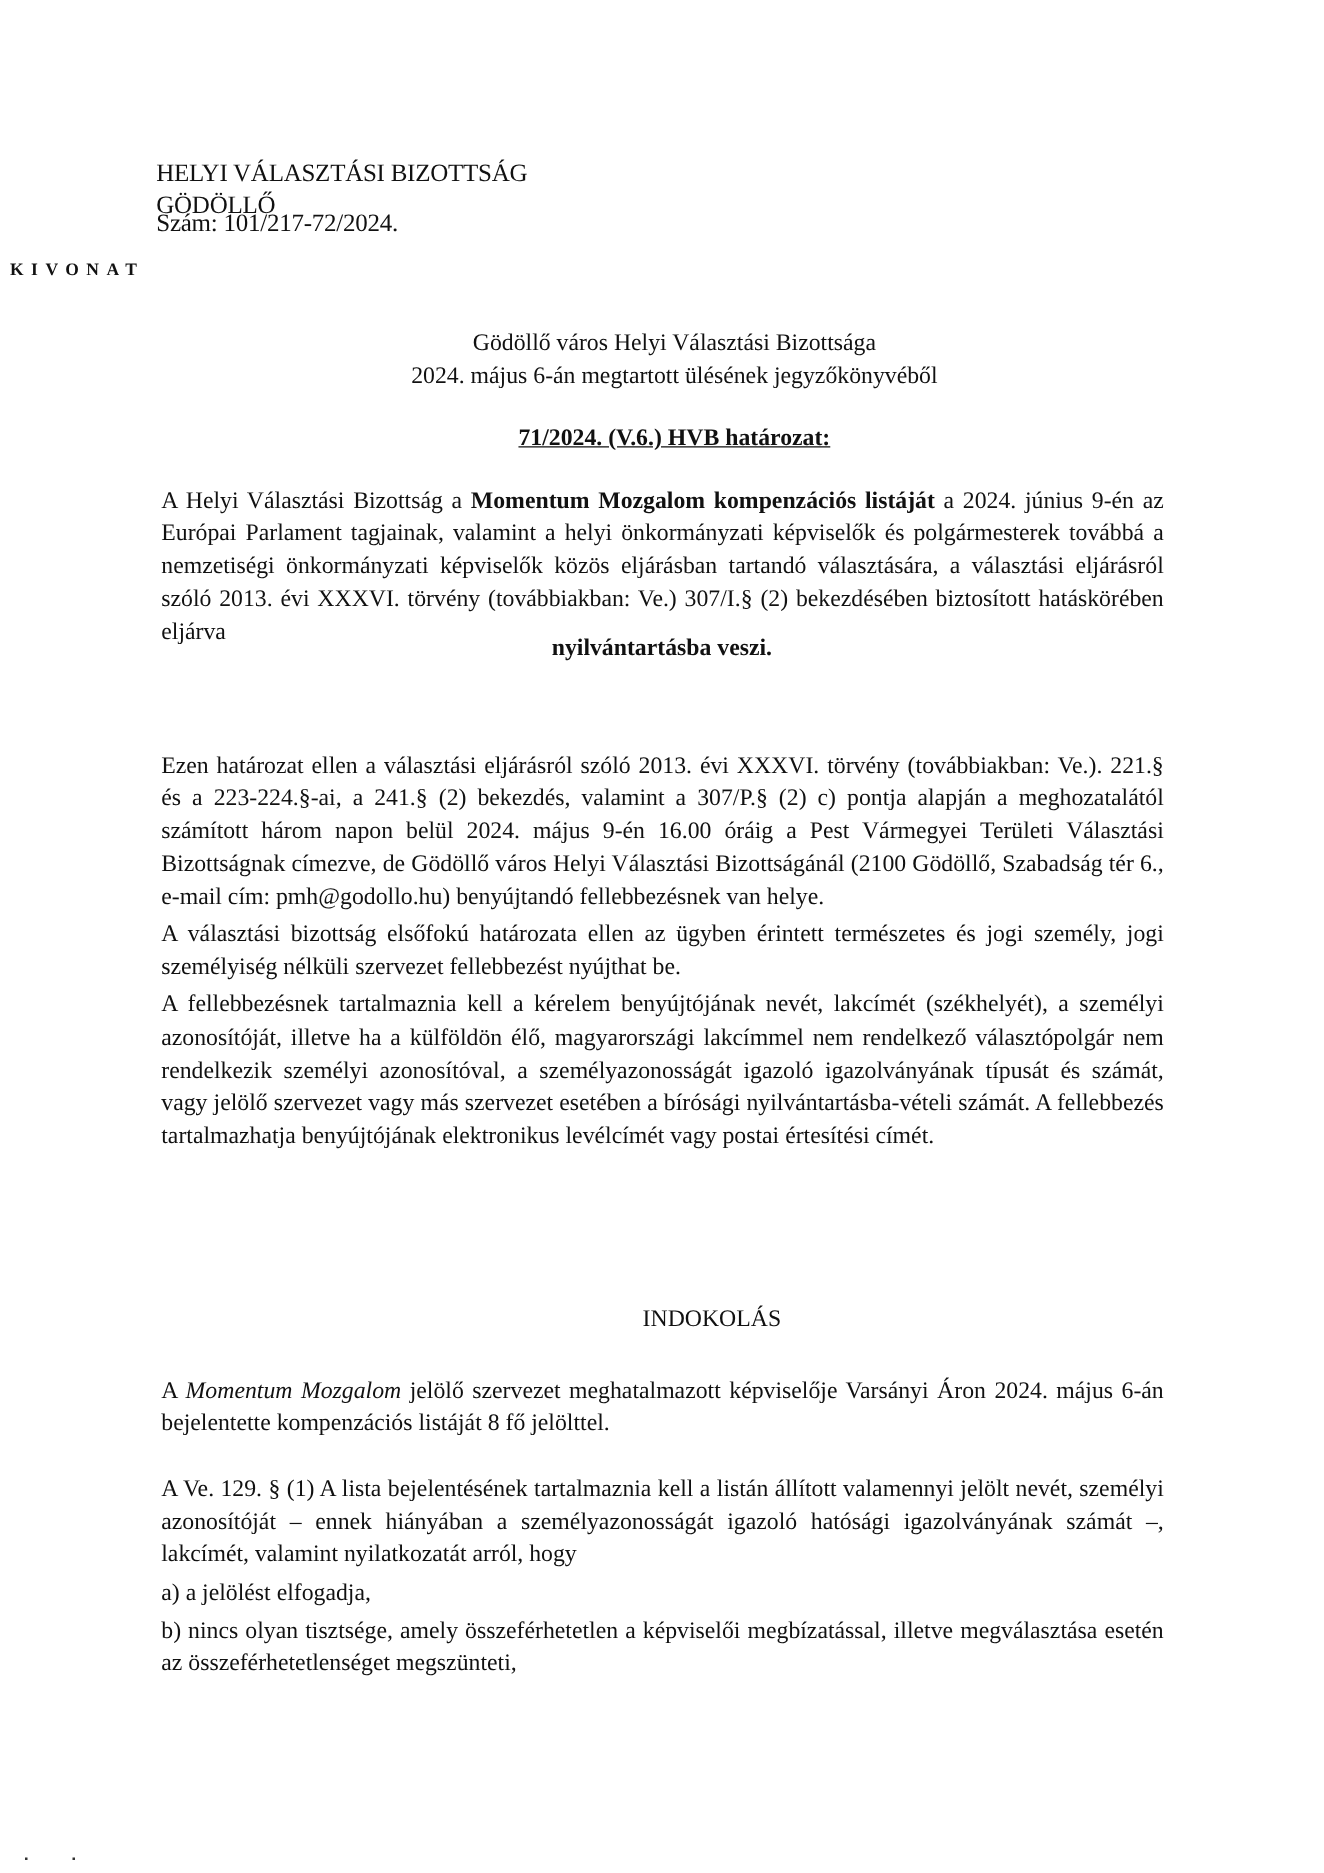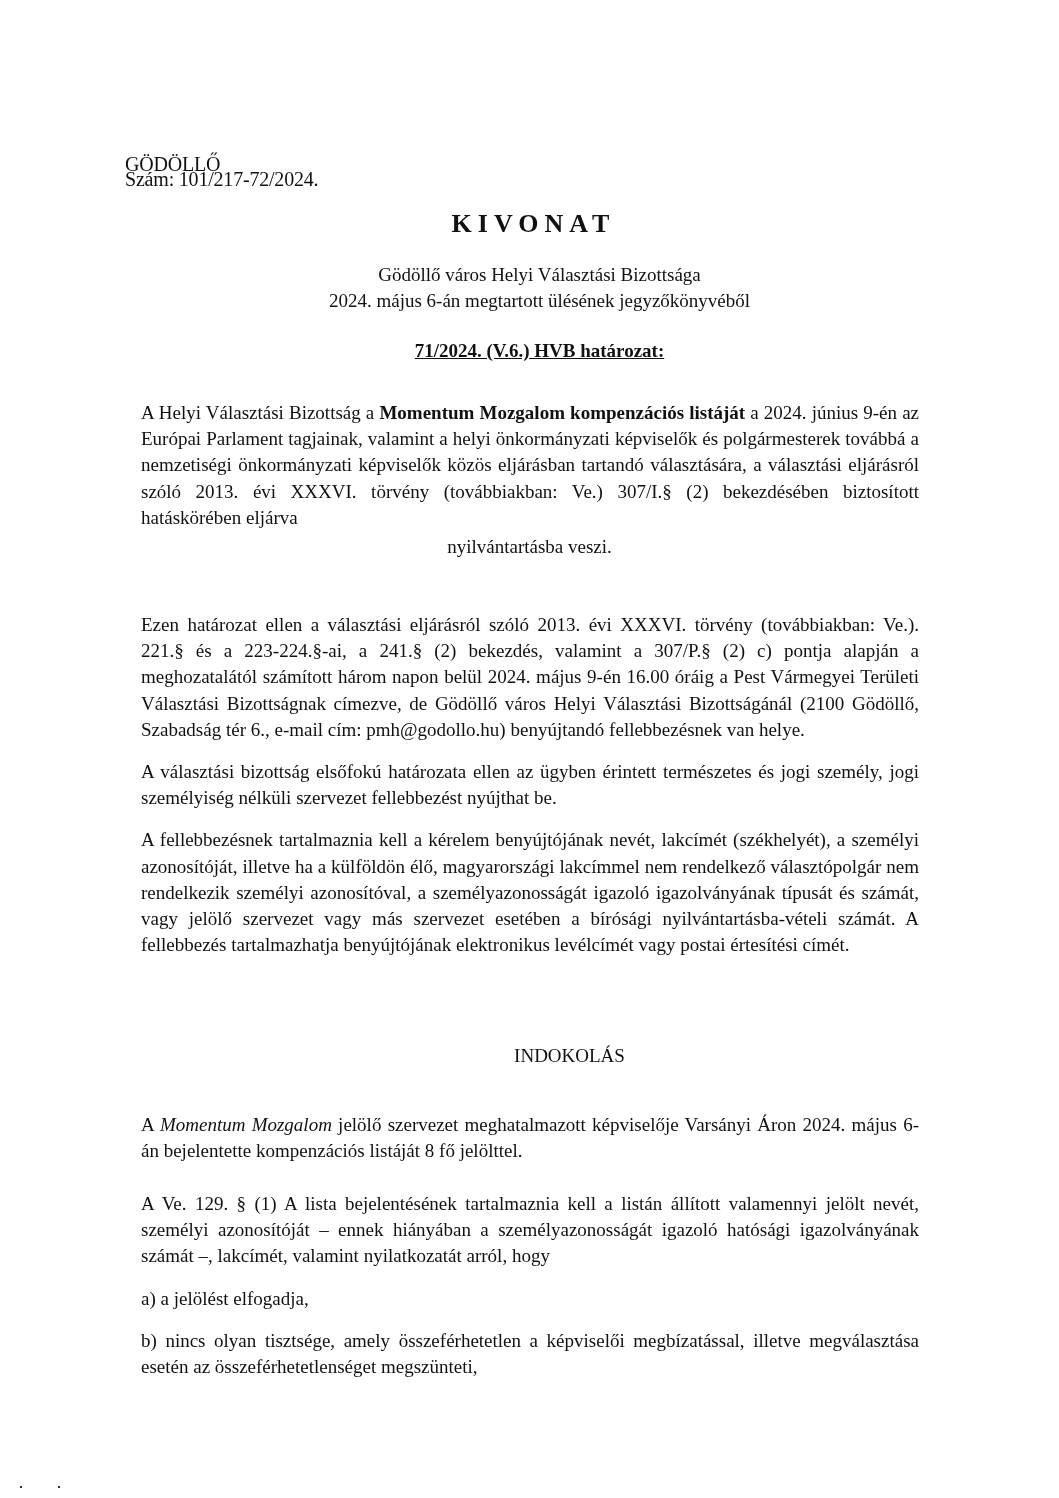--- a/index.html
+++ b/index.html
@@ -7,47 +7,48 @@
     width: 1059px; height: 1498px; position: relative; overflow: hidden;
     font-family: "Liberation Serif", "DejaVu Serif", serif;
     color: #111111;
   }
   .page { position: absolute; left: 0; top: 0; width: 1059px; height: 1498px; }
   .hdr { position: absolute; left: 125px; font-size: 20px; line-height: 22px; letter-spacing: -0.2px; }
   .hdr1 { top: 128px; }
   .hdr2 { top: 153px; }
   .hdr3 { top: 168px; }
   .title {
-    position: absolute; left: 0; width: 1059px; top: 209px; text-align: center;
-    font-weight: bold; font-size: 26px; letter-spacing: 6px; padding-left: 8px; box-sizing: border-box;
+    position: absolute; left: 0; width: 1059px; top: 209px; text-align: left;
+    font-weight: bold; font-size: 14px; letter-spacing: 6px; padding-left: 8px; box-sizing: border-box;
   }
   .center { position: absolute; left: 0; width: 1059px; text-align: center; font-size: 19px; line-height: 22px; }
   .sub1 { top: 264px; left: 10px; }
   .sub2 { top: 290px; left: 10px; }
   .resno { top: 340px; font-weight: bold; text-decoration: underline; left: 10px; }
   .body-block {
     position: absolute; left: 125px; width: 810px;
     font-size: 19px; line-height: 26.2px; text-align: justify;
   }
-  .body-block p { margin: 16px; }
+  .body-block p { margin: 4px; }
   .para1 { top: 384px; }
-  .decide { top: 536px; font-weight: normal; }
+  .decide { top: 508px; font-weight: bold; }
   .para2 { top: 596px; }
   .indok { top: 1045px; font-weight: normal; margin-left: 40px; }
   .para3 { top: 1096px; }
   .para4 { top: 1175px; }
   em { font-style: italic; }
   b { font-weight: bold; }
   .artifact { position: absolute; width: 2px; height: 2px; background: #333; }
 </style>
 </head>
 <body>
 
 <div class="page">
 
+  <div class="hdr hdr1">HELYI VÁLASZTÁSI BIZOTTSÁG</div>
   <div class="hdr hdr2">GÖDÖLLŐ</div>
   <div class="hdr hdr3">Szám: 101/217-72/2024.</div>
 
   <div class="title">KIVONAT</div>
 
   <div class="center sub1">Gödöllő város Helyi Választási Bizottsága</div>
   <div class="center sub2">2024. május 6-án megtartott ülésének jegyzőkönyvéből</div>
 
   <div class="center resno">71/2024. (V.6.) HVB határozat:</div>
 

